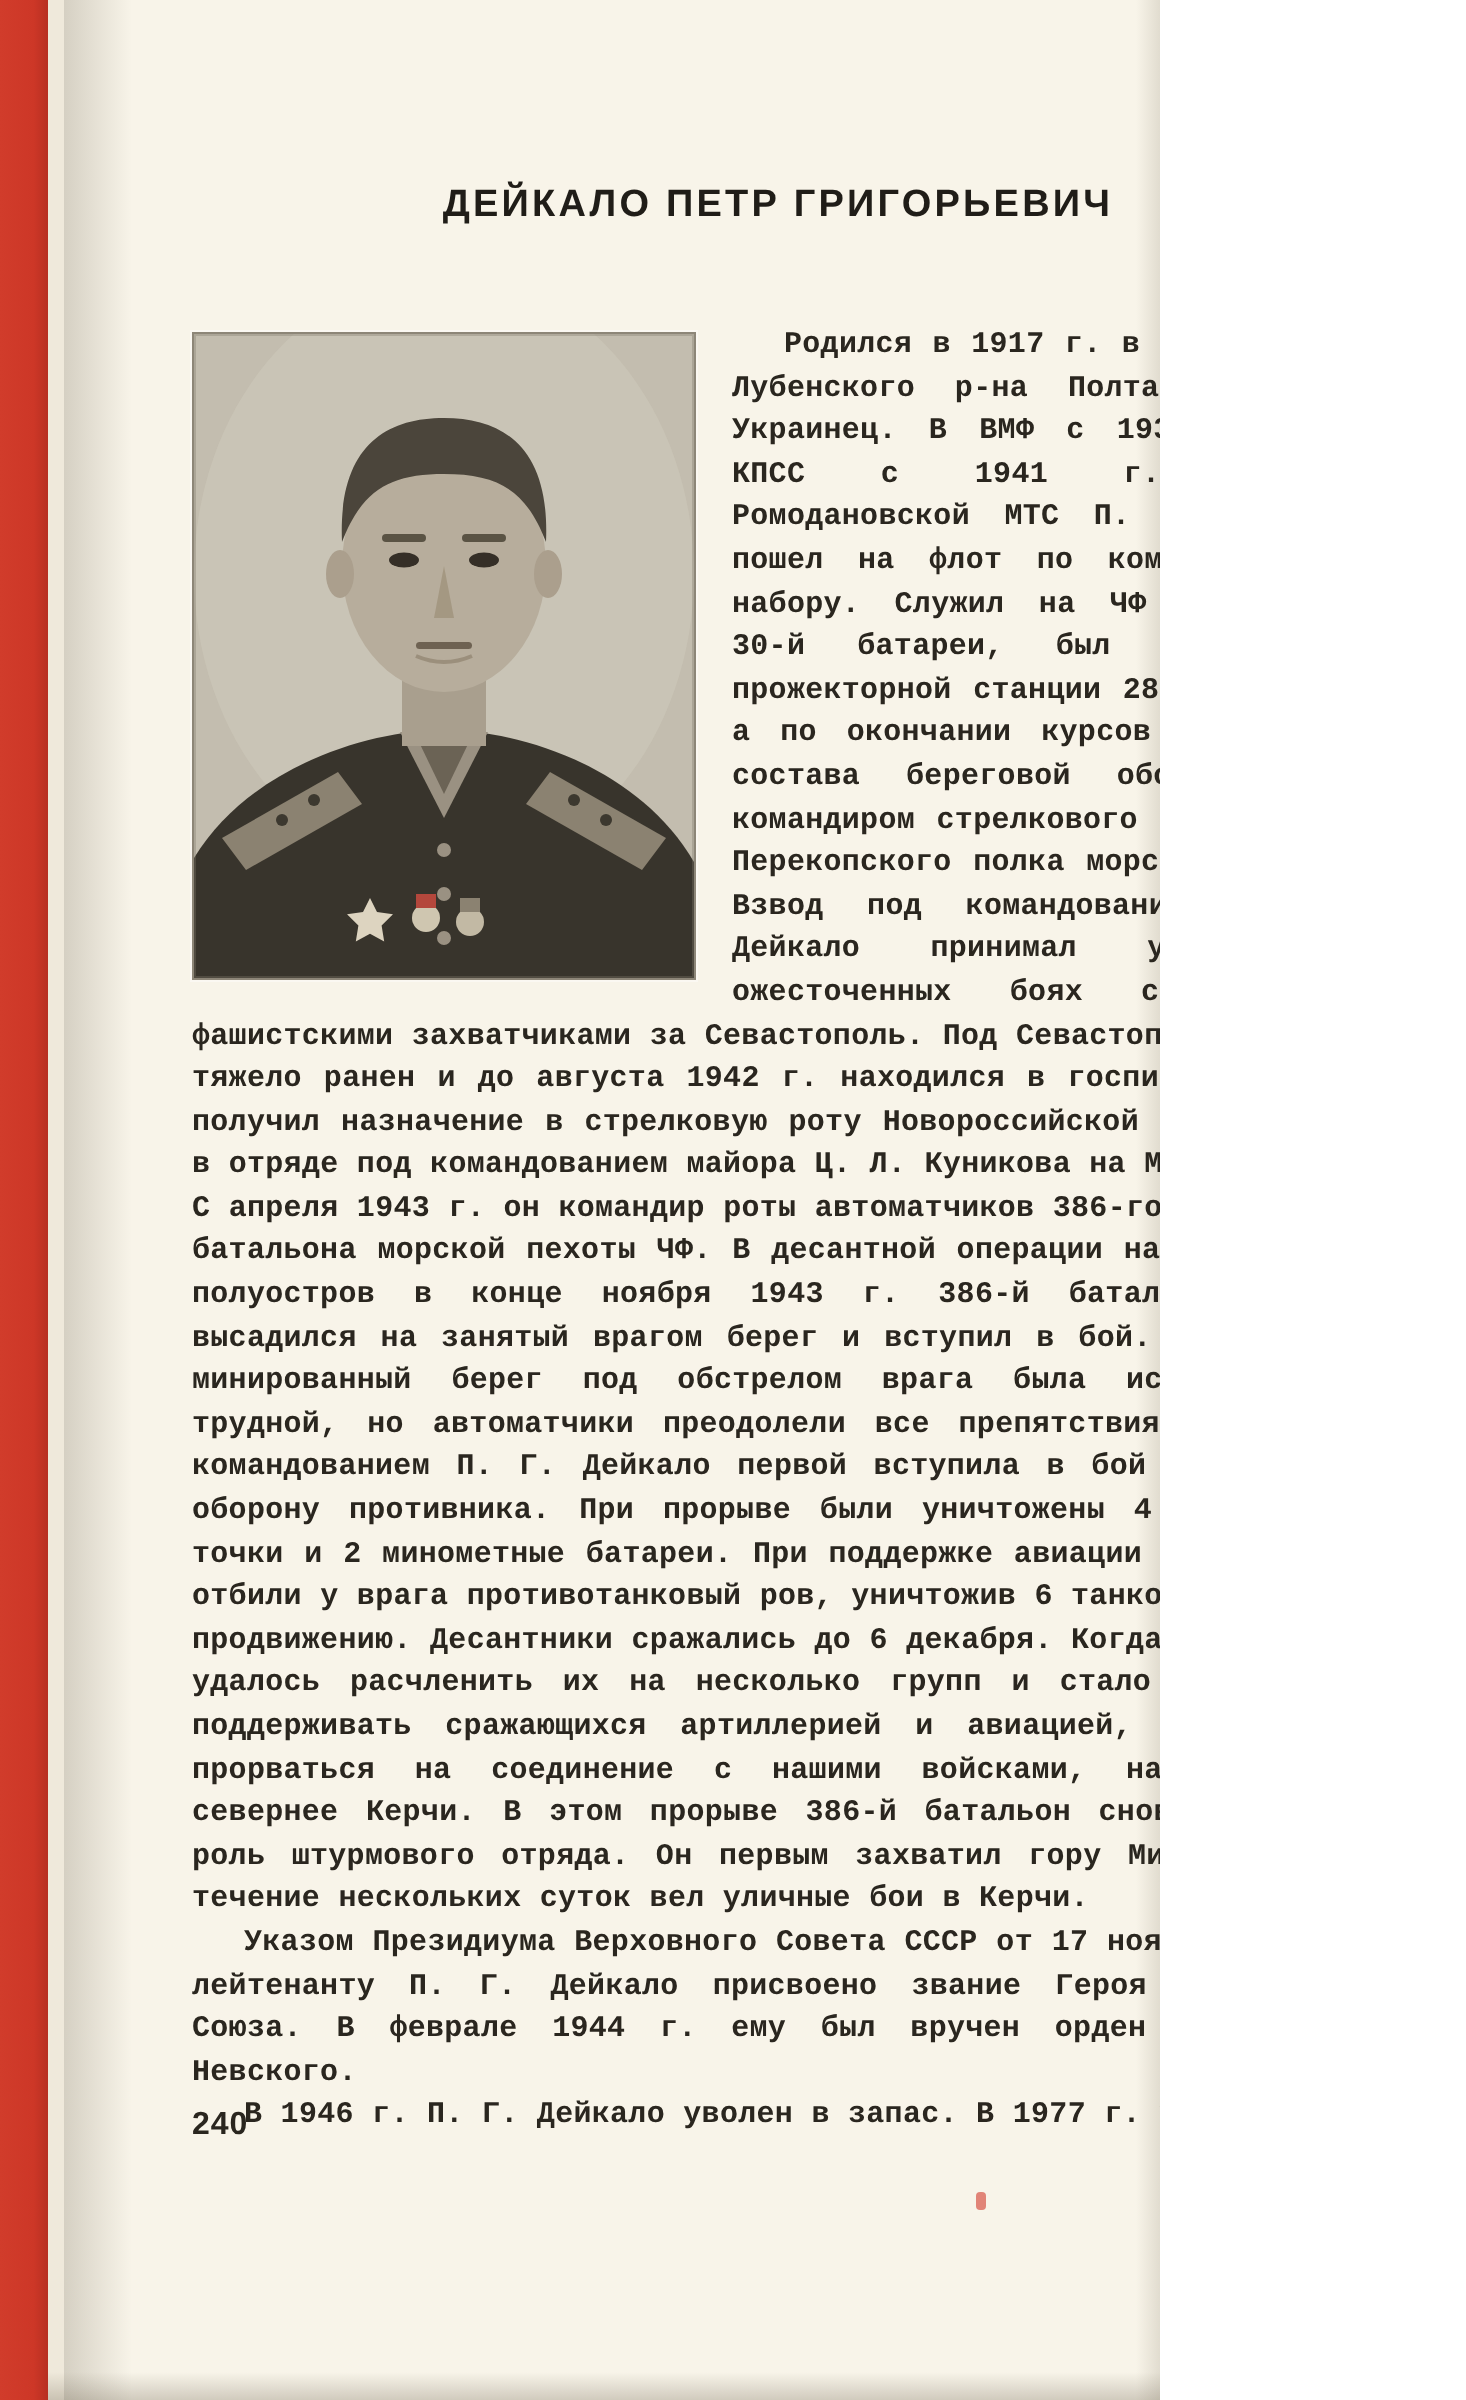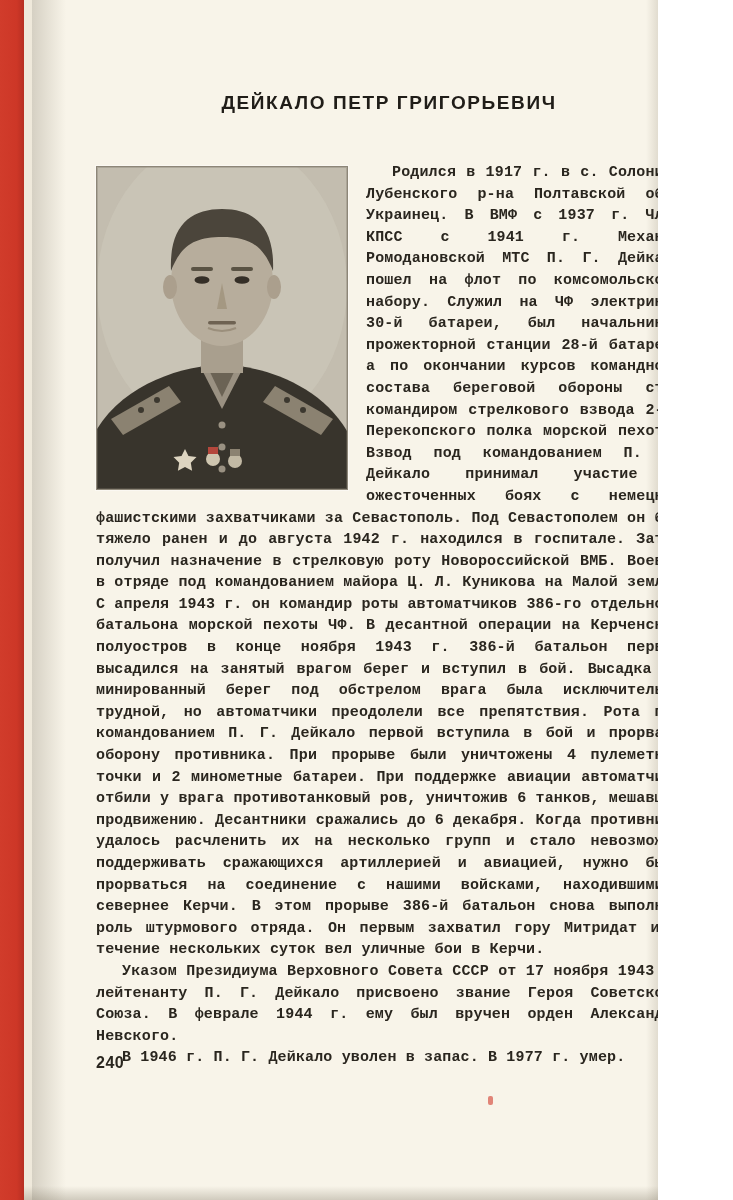--- a/index.html
+++ b/index.html
@@ -3,21 +3,21 @@
 <meta charset="utf-8">
 <style>
   html, body {
     margin: 0;
     padding: 0;
     background: #ffffff;
     font-family: "Liberation Sans", "DejaVu Sans", sans-serif;
   }
   .page {
     position: relative;
-    width: 658px;
+    width: 580px;
     height: 1200px;
     background: #f8f4e9;
     overflow: hidden;
   }
   
   .spine {
     position: absolute;
     left: 0; top: 0;
     width: 24px;
     height: 100%;

